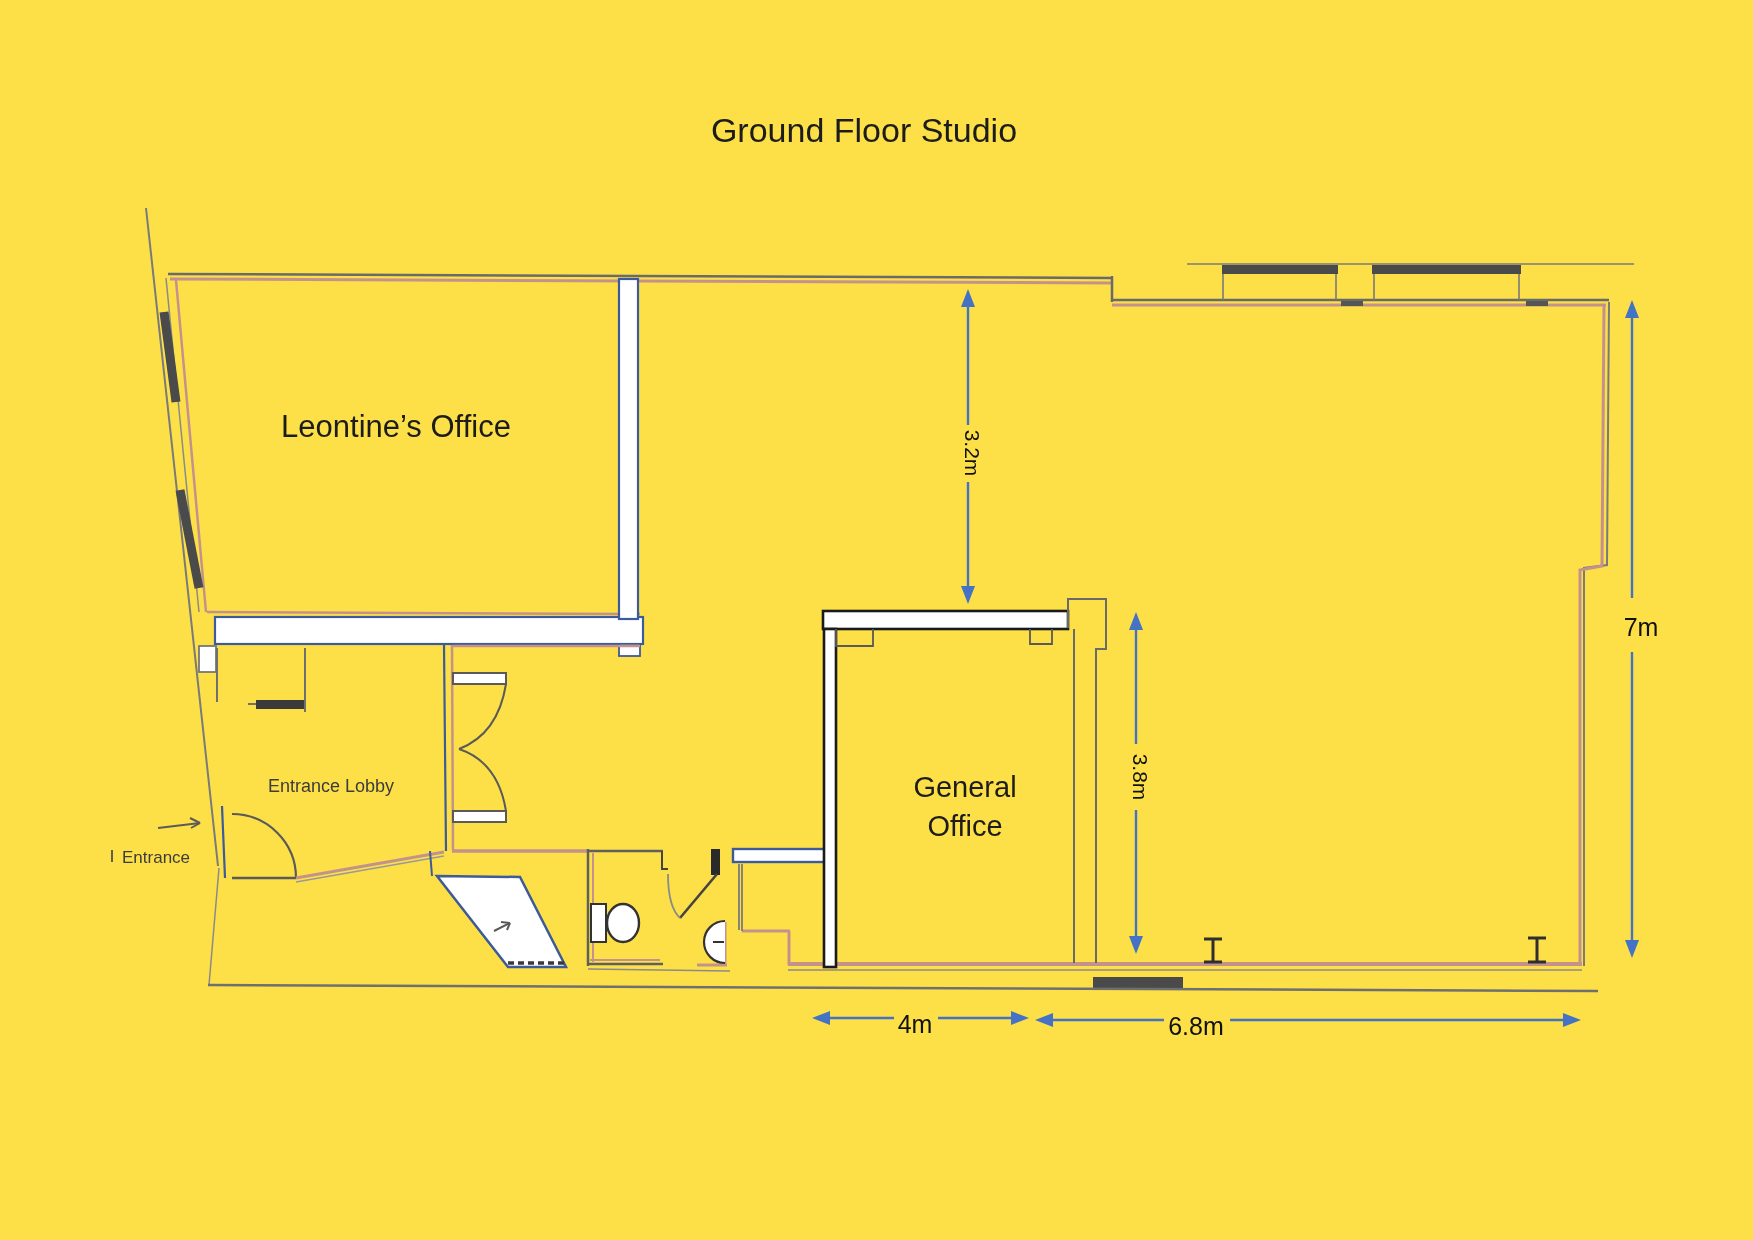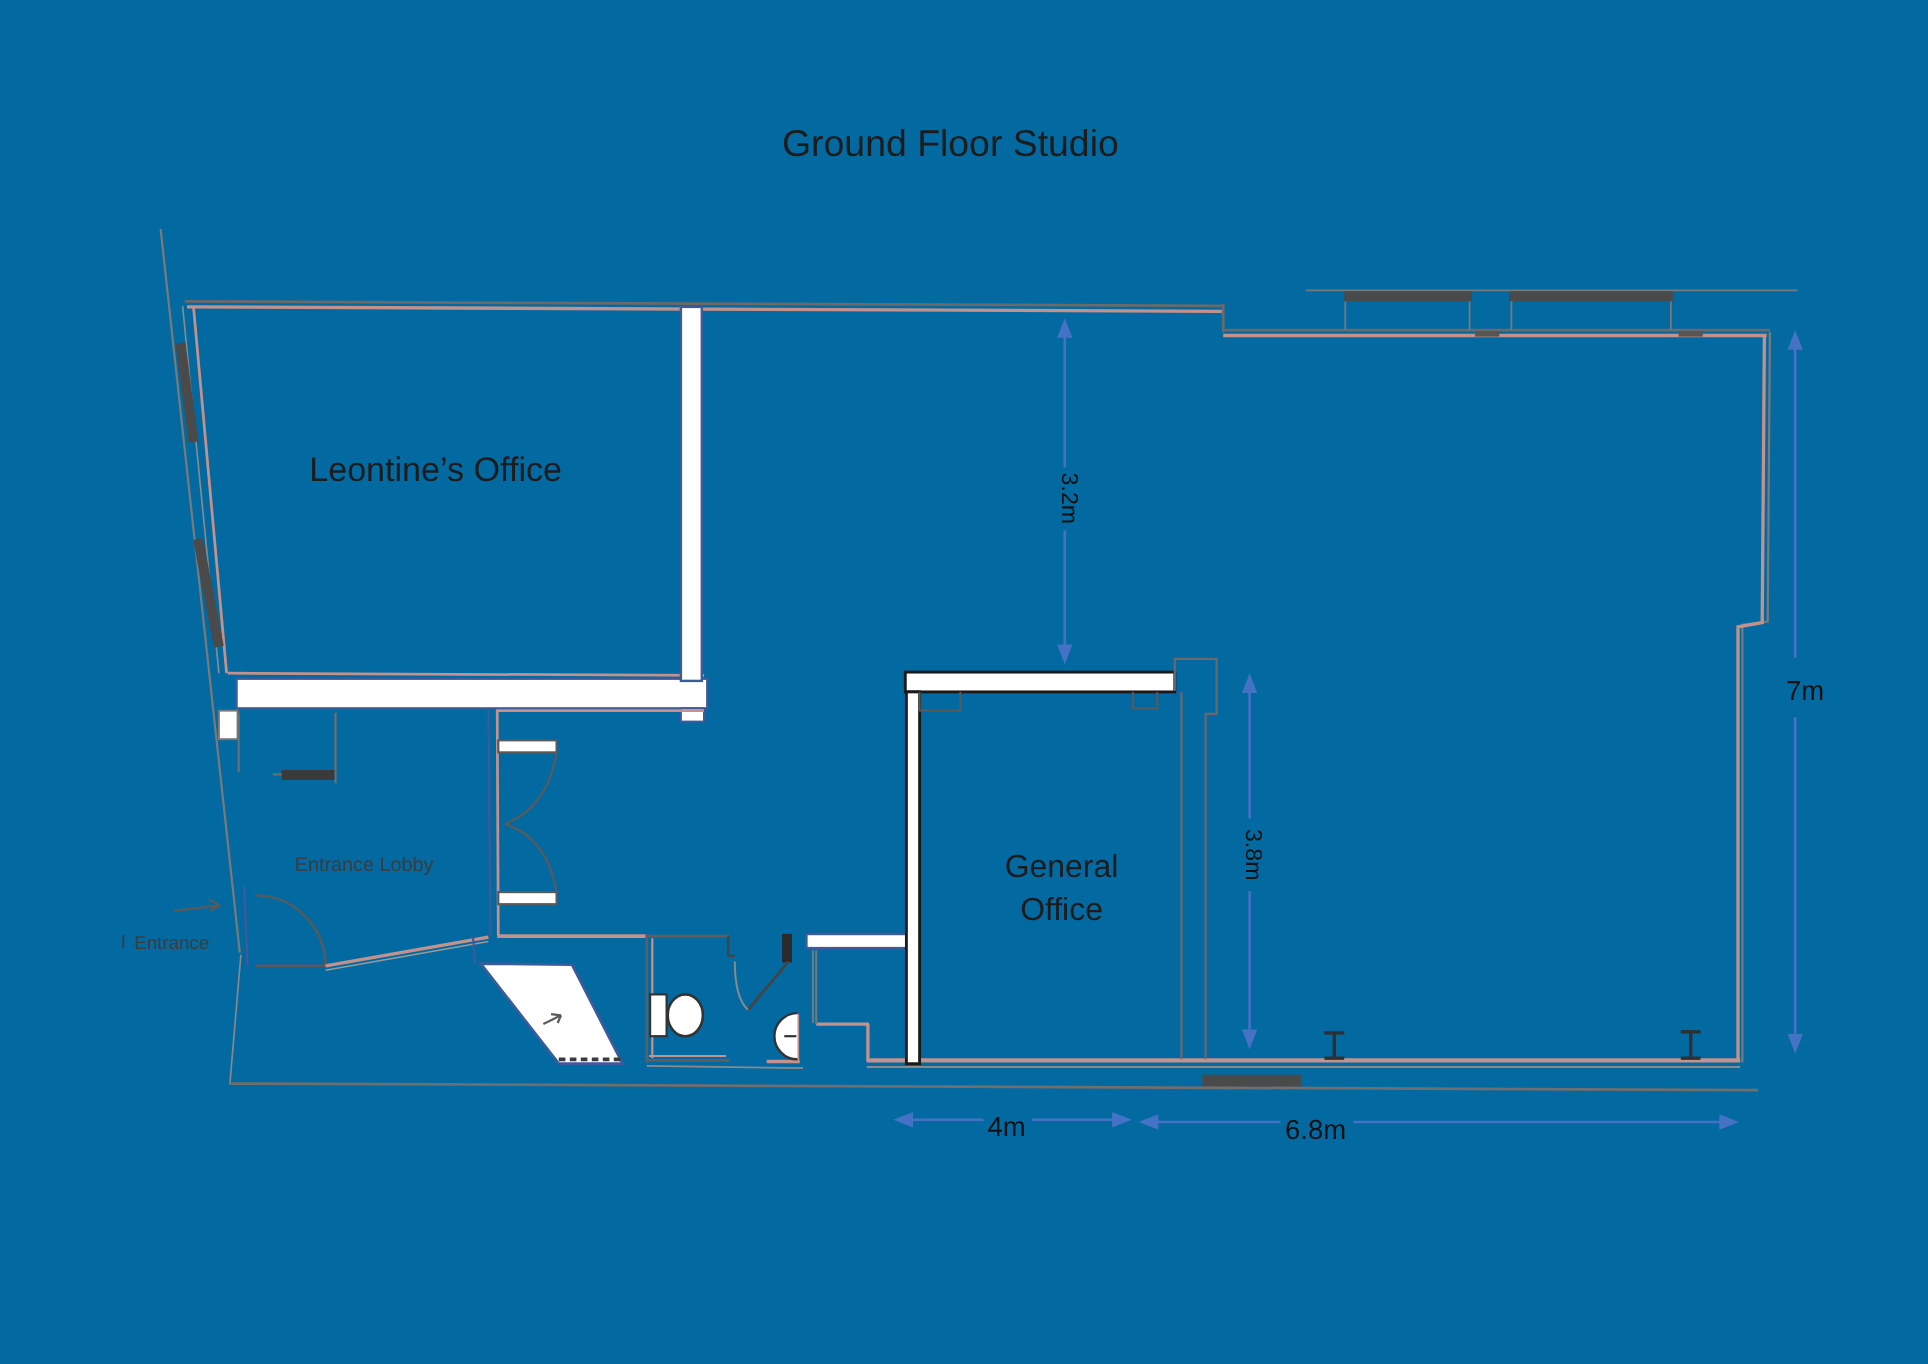--- a/index.html
+++ b/index.html
@@ -1,16 +1,16 @@
 <!DOCTYPE html>
 <html><head>
 <meta charset="utf-8">
 <style>
   html,body{margin:0;padding:0;background:#ffffff;}
-  .page{position:relative;width:1753px;height:1240px;background:#0369a1;overflow:hidden;}
+  .page{position:relative;width:1753px;height:1240px;background:#fde047;overflow:hidden;}
   svg{position:absolute;left:0;top:0;}
   text{font-family:"Liberation Sans","DejaVu Sans",sans-serif;fill:#1c1c1c;}
   .title-text{font-size:34px;}
   .room-label{font-size:31px;}
   .go-label{font-size:29px;}
   .lobby-label{font-size:18px;fill:#3c3c3c;}
   .entrance-label{font-size:17px;fill:#3c3c3c;}
   .dim-label{font-size:25px;fill:#111;}
   .dim-label-sm{font-size:21px;fill:#111;}
 </style>

